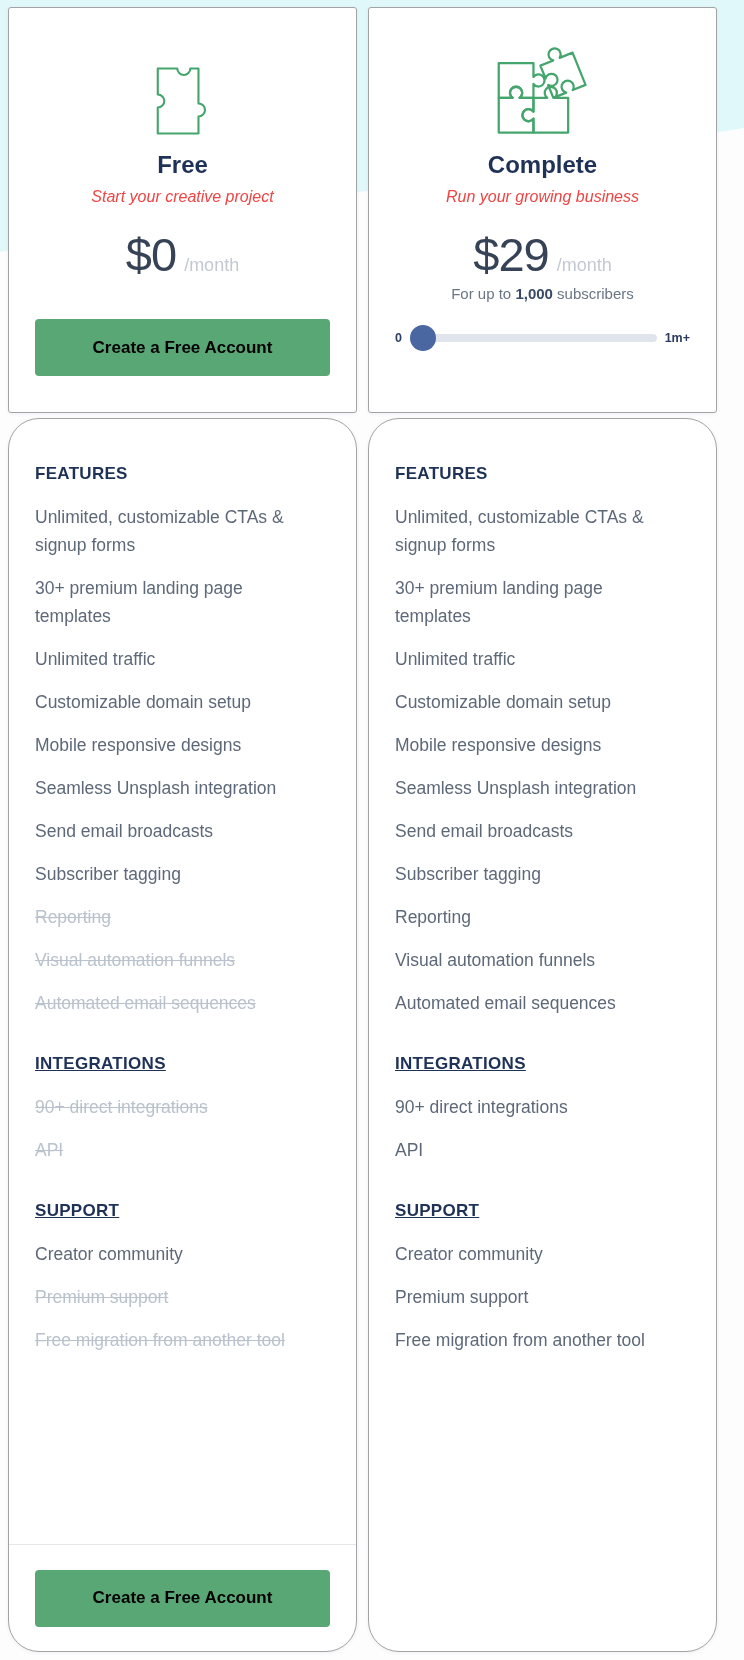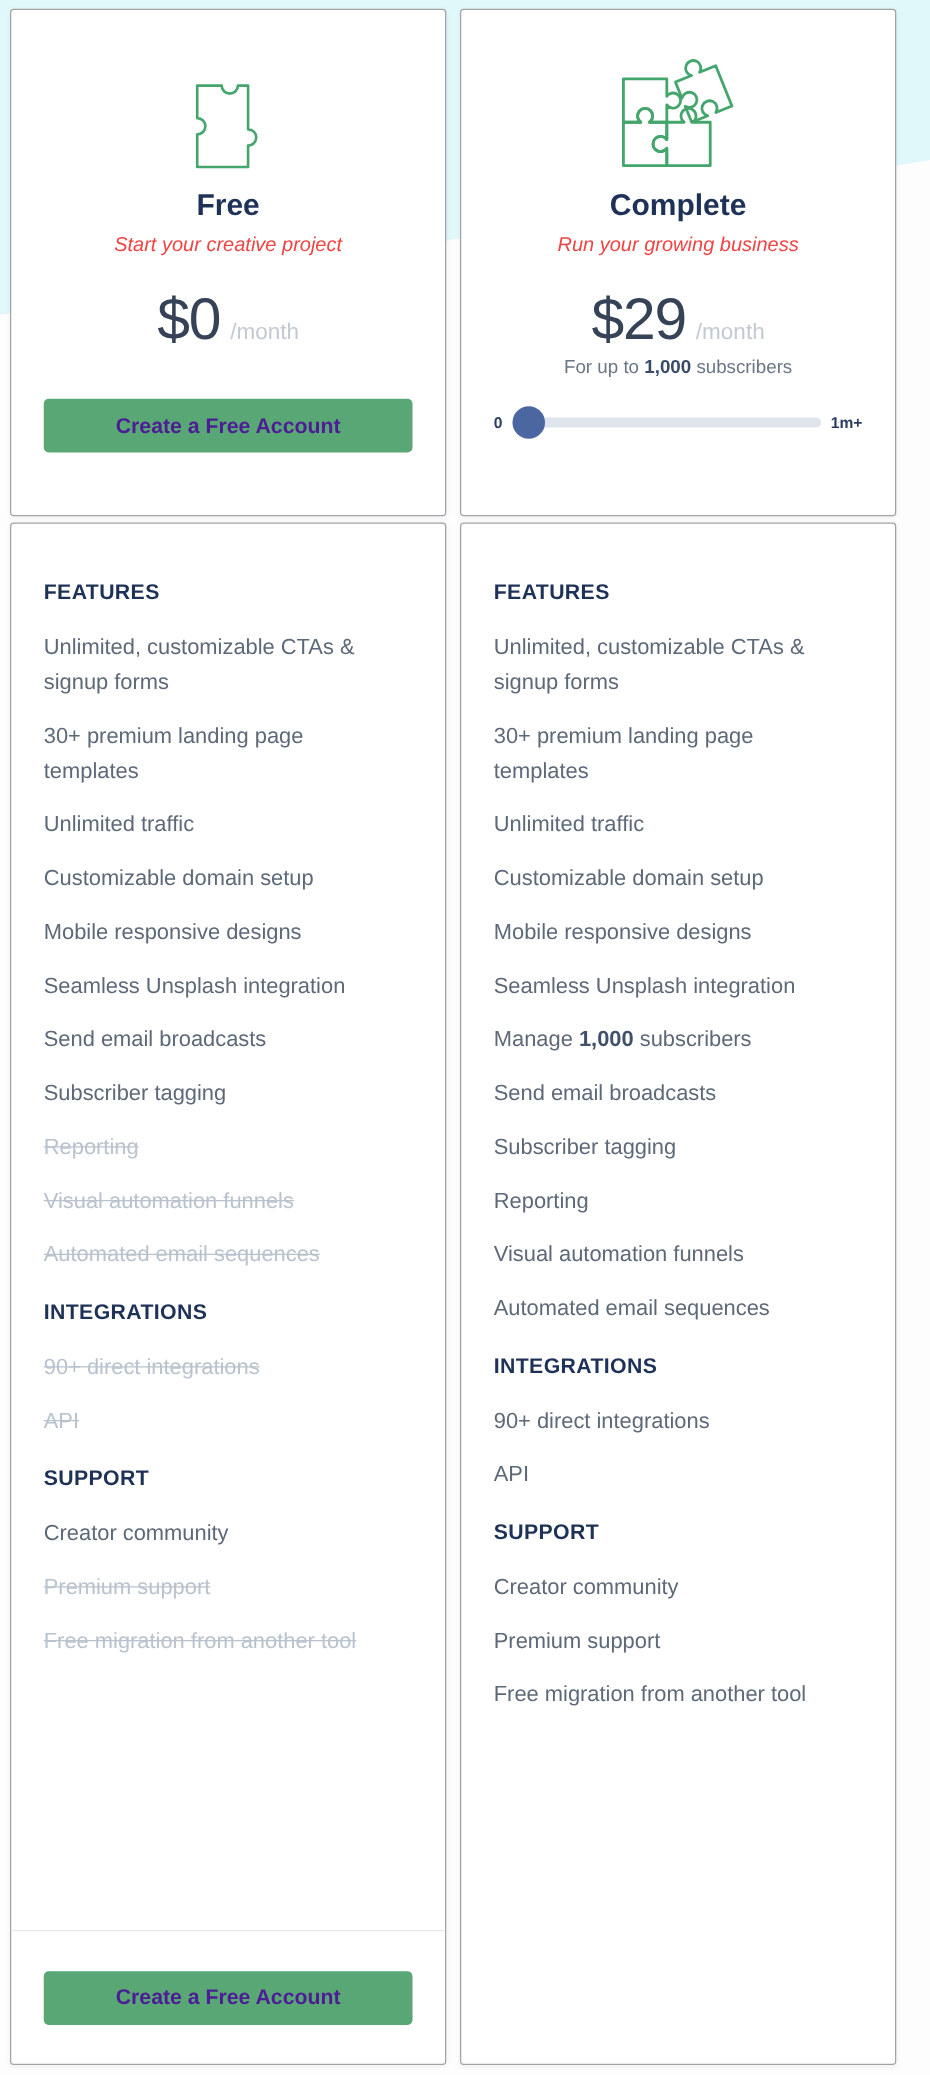--- a/index.html
+++ b/index.html
@@ -24,38 +24,38 @@
     height:406px;display:flex;flex-direction:column;align-items:center;
     text-align:center;padding:0 26px;
   }
   .icon-box{height:92px;margin-top:36px;display:flex;align-items:flex-end;justify-content:center;}
   .plan-title{margin-top:16px;font-size:24px;font-weight:bold;color:#1e3156;line-height:26px;}
   .plan-tagline{margin-top:9px;font-size:16px;color:#ef4444;line-height:20px;font-style:italic;}
   .price-row{margin-top:22px;display:flex;align-items:baseline;justify-content:center;}
   .price{font-size:47px;color:#364256;letter-spacing:-1px;line-height:52px;}
   .period{font-size:18px;color:#c3c9d3;margin-left:8px;}
   .cta{
-    display:block;width:100%;height:43px;margin-top:38px;
-    background:#5aa776;color:#4c1d95;font-weight:bold;font-size:17px;
+    display:block;width:100%;height:57px;margin-top:38px;
+    background:#5aa776;color:#000000;font-weight:bold;font-size:17px;
     border:none;border-radius:4px;font-family:inherit;cursor:pointer;
   }
   .note{margin-top:4px;font-size:15px;color:#6a7585;line-height:18px;}
   .note b{color:#384a68;}
   .slider-row{margin-top:22px;width:100%;display:flex;align-items:center;}
   .slider-label{font-size:12.5px;font-weight:bold;color:#2b3c60;}
   .track-wrap{flex:1;margin:0 8px;position:relative;height:26px;display:flex;align-items:center;}
   .track{width:100%;height:8px;border-radius:4px;background:#dfe4ed;}
   .thumb{position:absolute;left:0;top:0;width:26px;height:26px;border-radius:50%;background:#4b67a1;cursor:pointer;}
-  .main-card{margin-top:5px;height:1234px;display:flex;flex-direction:column;}
+  .main-card{margin-top:5px;height:1234px;display:flex;flex-direction:column;border-radius:31px;}
   .features{height:1125px;box-sizing:border-box;padding:44px 26px 0 26px;overflow:hidden;}
   .section-heading{
     font-size:17px;font-weight:bold;color:#1e3156;
     letter-spacing:.3px;line-height:22px;margin:0 0 18px 0;
   }
-  .section-heading:not(:first-child){margin-top:22px;}
+  .section-heading:not(:first-child){margin-top:36px;text-decoration:underline;}
   .feature-item{font-size:17.5px;line-height:28px;color:#5d6878;margin-bottom:15px;}
   .feature-item b{color:#40506a;}
   .feature-item.strike{color:#b9c2cd;text-decoration:line-through;}
   .footer{
     border-top:1px solid #e6e7eb;flex:1;
     display:flex;align-items:center;justify-content:center;padding:0 26px;
   }
   .footer .cta{margin-top:0;}
   svg.puzzle{display:block;}
 </style>
@@ -139,21 +139,20 @@
 
   <div class="card main-card">
     <div class="features">
         <div class="section-heading">FEATURES</div>
         <div class="feature-item">Unlimited, customizable CTAs &amp;<br>signup forms</div>
         <div class="feature-item">30+ premium landing page<br>templates</div>
         <div class="feature-item">Unlimited traffic</div>
         <div class="feature-item">Customizable domain setup</div>
         <div class="feature-item">Mobile responsive designs</div>
         <div class="feature-item">Seamless Unsplash integration</div>
-        <div class="feature-item">Manage <b>1,000</b> subscribers</div>
         <div class="feature-item">Send email broadcasts</div>
         <div class="feature-item">Subscriber tagging</div>
         <div class="feature-item">Reporting</div>
         <div class="feature-item">Visual automation funnels</div>
         <div class="feature-item">Automated email sequences</div>
         <div class="section-heading">INTEGRATIONS</div>
         <div class="feature-item">90+ direct integrations</div>
         <div class="feature-item">API</div>
         <div class="section-heading">SUPPORT</div>
         <div class="feature-item">Creator community</div>

